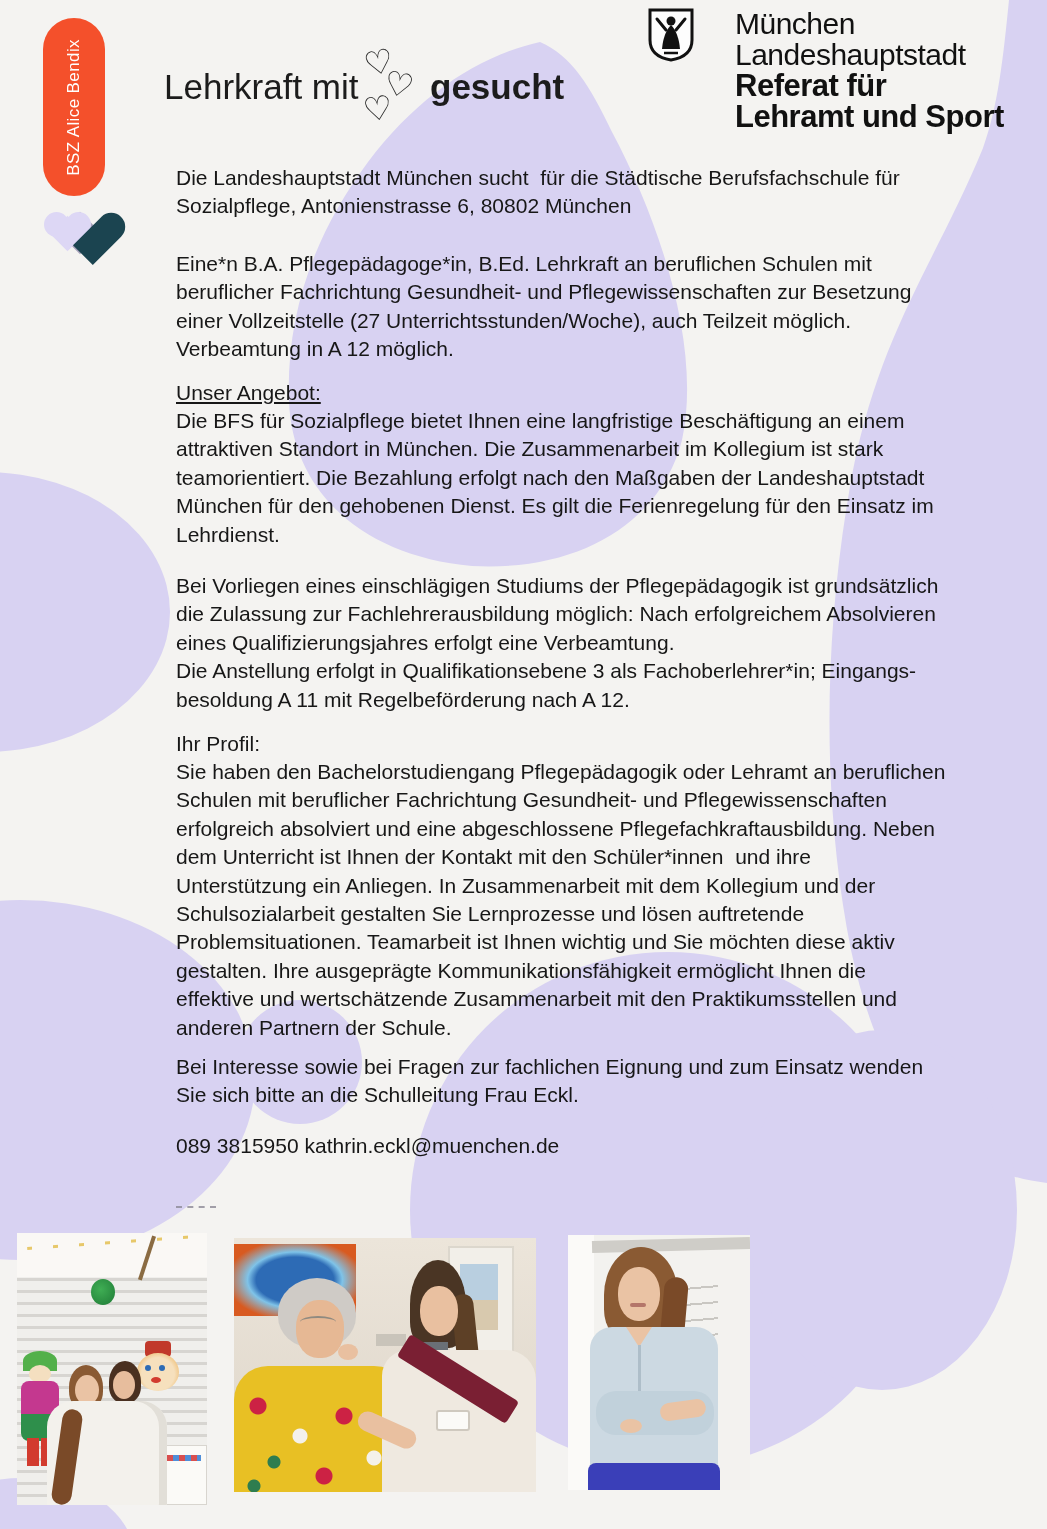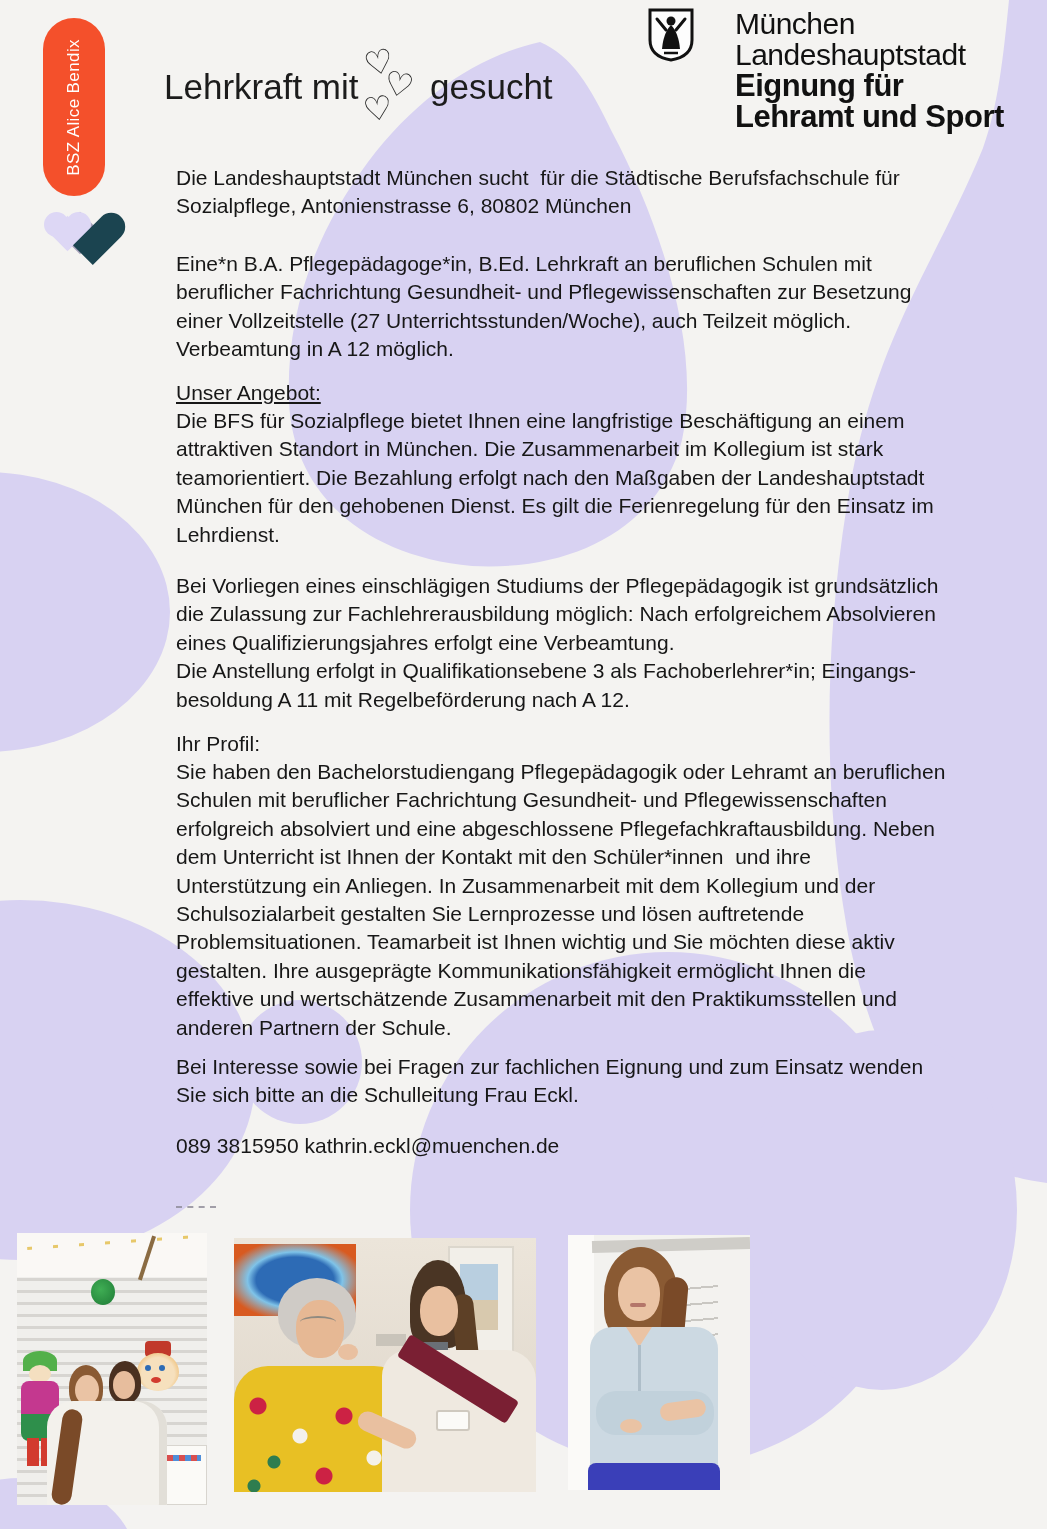--- a/index.html
+++ b/index.html
@@ -79,33 +79,33 @@
     <div class="hl-lobe" style="left:2px;top:7px;"></div>
     <div class="hl-lobe" style="left:24px;top:7px;"></div>
     <div class="hl-diamond" style="left:13px;top:16px;"></div>
     <div class="hl-teal"></div>
   </div>
 
   <div class="title-part layer" style="left:164px;top:67px;">Lehrkraft mit</div>
   <span class="tiny-heart layer" style="left:364px;top:46px;transform:rotate(-12deg);">♡</span>
   <span class="tiny-heart layer" style="left:384px;top:68px;transform:rotate(12deg);">♡</span>
   <span class="tiny-heart layer" style="left:363px;top:92px;transform:rotate(-8deg);">♡</span>
-  <div class="title-part layer" style="left:430px;top:67px;">gesucht</div>
+  <div class="title-part layer" style="left:430px;top:67px;font-weight:bold;">gesucht</div>
 
   <svg class="layer" style="left:647px;top:8px;" width="48" height="54" viewBox="0 0 48 54">
     <path d="M3 2 H45 V32 C45 44 36 50 24 52 C12 50 3 44 3 32 Z" fill="#fdfdfd" stroke="#111" stroke-width="3"></path>
     <circle cx="24" cy="13" r="4.5" fill="#111"></circle>
     <path d="M24 17 C19 22 16 30 15 41 H33 C32 30 29 22 24 17 Z" fill="#111"></path>
     <path d="M19 22 L10 11 M29 22 L38 11" stroke="#111" stroke-width="3" stroke-linecap="round"></path>
     <path d="M17 45 H31" stroke="#111" stroke-width="2.5"></path>
   </svg>
   <div class="logo-text">
     <div>München</div>
     <div>Landeshauptstadt</div>
-    <div class="b">Eignung für</div>
+    <div class="b">Referat für</div>
     <div class="b">Lehramt und Sport</div>
   </div>
 
   <div class="para layer" style="top:164px;">
     <div class="line">Die Landeshauptstadt München sucht  für die Städtische Berufsfachschule für</div>
     <div class="line">Sozialpflege, Antonienstrasse 6, 80802 München</div>
   </div>
 
   <div class="para layer" style="top:250px;">
     <div class="line">Eine*n B.A. Pflegepädagoge*in, B.Ed. Lehrkraft an beruflichen Schulen mit</div>

